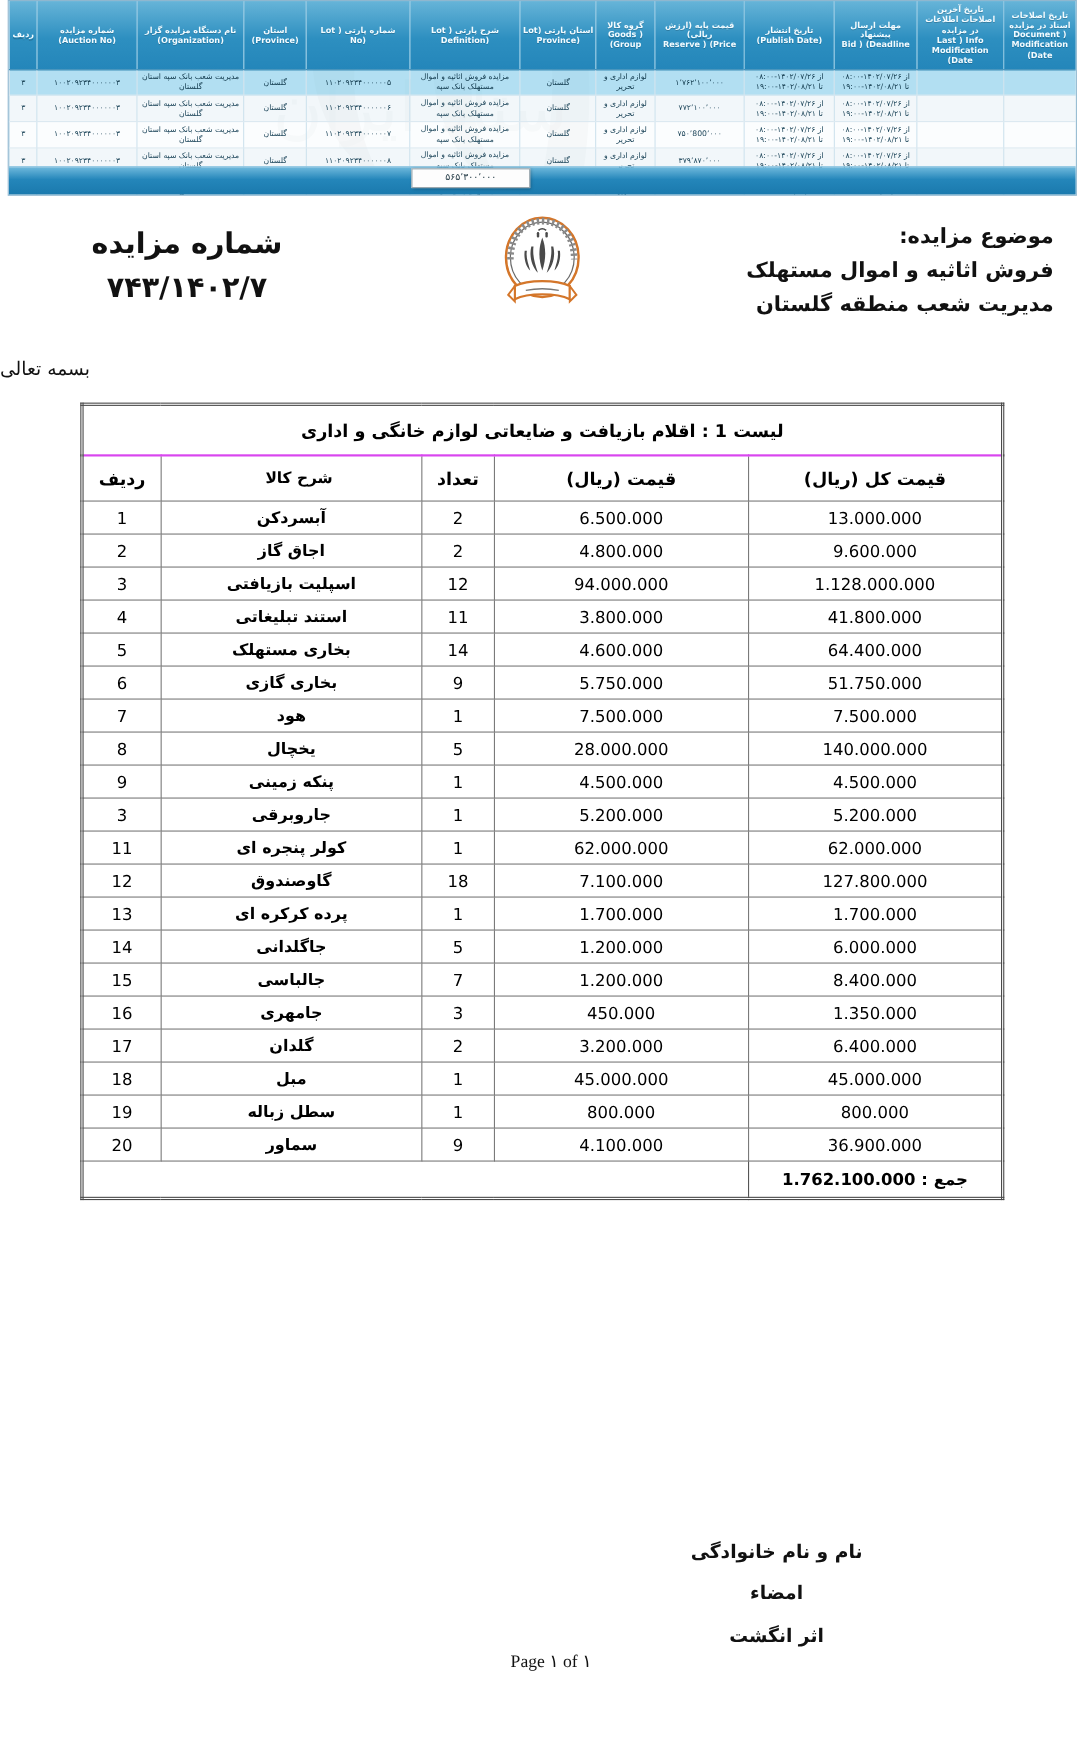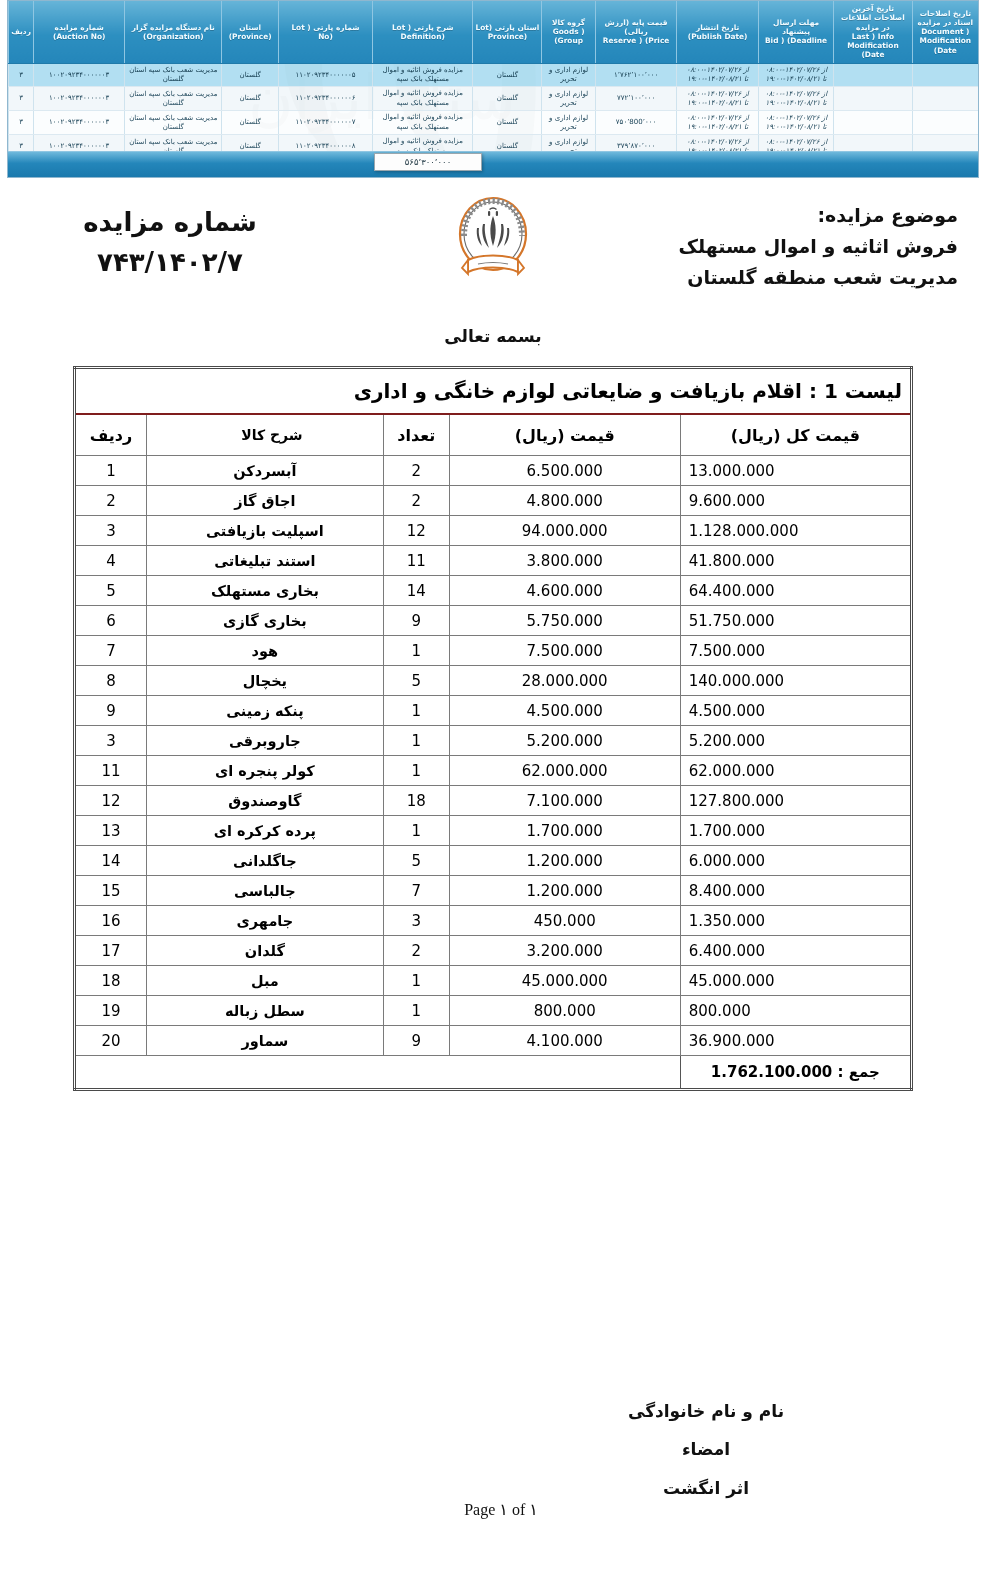--- a/index.html
+++ b/index.html
@@ -101,21 +101,21 @@
     color: #20485c;
     background: rgba(255,255,255,.55);
   }
   table.web tbody tr.alt td { background: rgba(238,245,249,.6); }
   table.web tbody tr.sel td {
     background: rgba(155,213,238,.75);
     color: #113murky;
     color: #10384b;
   }
   td.num-col { direction: ltr; font-size: 7px; letter-spacing: .2px; }
-  td.date-col { direction: rtl; font-size: 6.4px; white-space: nowrap; font-style: italic; }
+  td.date-col { direction: rtl; font-size: 6.4px; white-space: nowrap; }
   td.lot-def { text-align: center; line-height: 1.35; }
 
   .web-footer-bar {
     position: absolute;
     left: 0; bottom: 0;
     width: 100%;
     height: 26px;
     background: linear-gradient(#6fb9dc, #2486ba 45%, #1a79ad);
     z-index: 3;
     border-top: 1px solid #8fc6e2;
@@ -167,22 +167,22 @@
 
   .logo {
     position: absolute;
     left: 50%;
     transform: translateX(-50%);
     top: 4px;
     width: 82px; height: 92px;
   }
 
   .bism {
-    text-align: center;
-    font-weight: bold;
+    text-align: left;
+    font-weight: normal;
     font-size: 17px;
     line-height: 1.9;
     color: #111;
     margin-top: -10px;
   }
 
   
   .list-wrap {
     width: 840px;
     margin: 14px auto 0;
@@ -193,39 +193,40 @@
     border: 3px double #4a4a4a;
     background: #fff;
     font-size: 15px;
   }
   table.list td, table.list th {
     border: 1px solid #7a7a7a;
     padding: 4px 8px;
     height: 30px;
   }
   tr.list-title td {
-    border: 2px solid #7f1d1d;
+    border: 2px solid #d946ef;
     font-weight: bold;
-    font-size: 20px;
+    font-size: 16px;
+    text-align: center;
     height: 46px;
     letter-spacing: .2px;
   }
   tr.list-head th {
     font-weight: bold;
     font-size: 16px;
     text-align: center;
     height: 42px;
     background: #fff;
   }
   tr.list-head th.desc-h { font-size: 14px; font-weight: bold; padding-left: 22px; }
   td.c-row  { width: 72px;  text-align: center; font-size: 15px; direction: ltr; }
   td.c-desc { width: 238px; text-align: center; font-weight: bold; font-size: 14.5px; }
   td.c-qty  { width: 66px;  text-align: center; font-size: 15px; direction: ltr; }
   td.c-price{ width: 232px; text-align: center; font-size: 15px; direction: ltr; }
-  td.c-total{ width: 232px; text-align: left; font-size: 15px; direction: ltr; }
+  td.c-total{ width: 232px; text-align: center; font-size: 15px; direction: ltr; }
 
   tr.sum-row td.sum-empty { border: 1px solid #7a7a7a; }
   tr.sum-row td.sum-val {
     text-align: center;
     font-weight: bold;
     font-size: 15px;
     border: 1px solid #555;
     direction: rtl;
     height: 34px;
   }

